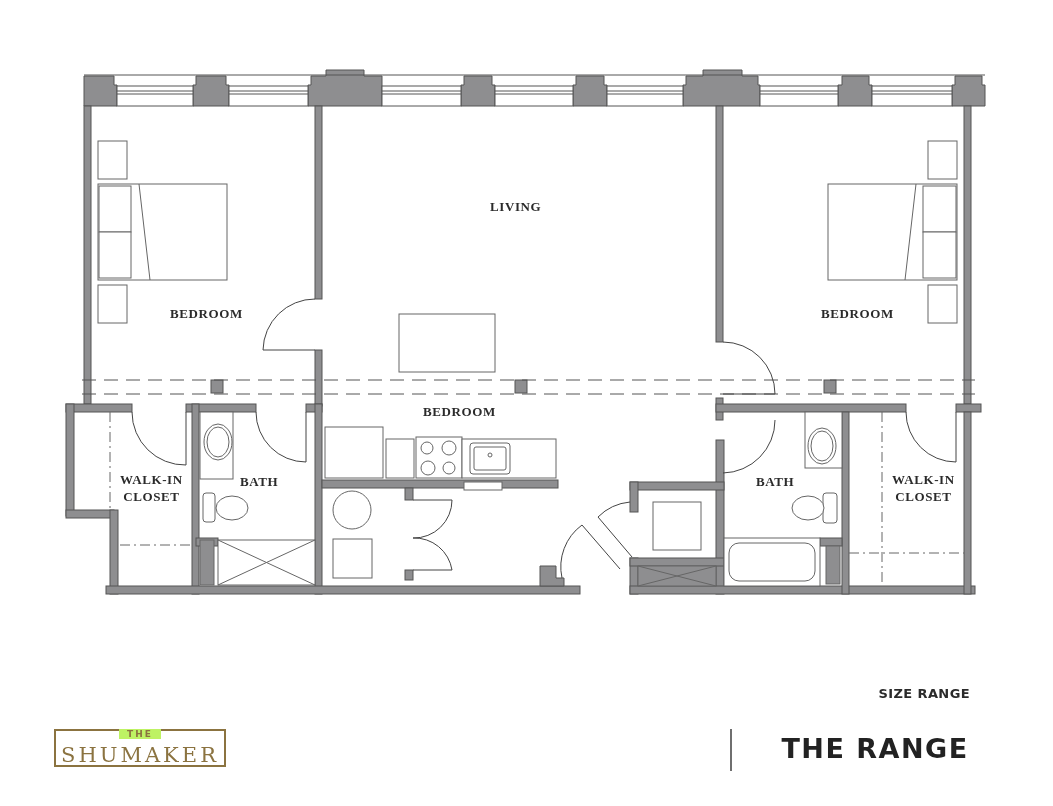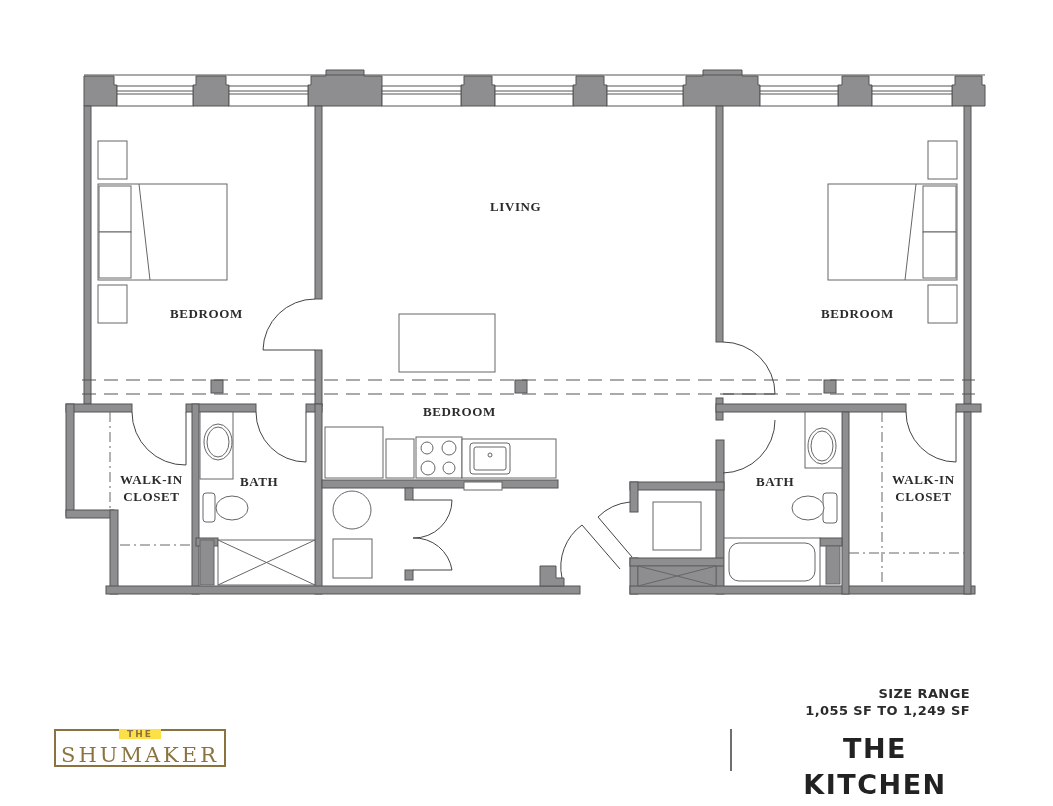--- a/index.html
+++ b/index.html
@@ -2,21 +2,21 @@
 <html><head>
   <meta charset="utf-8">
   <style>
     html, body { margin: 0; padding: 0; background: #ffffff; }
     body { width: 1053px; height: 806px; position: relative; overflow: hidden; font-family: "DejaVu Sans", sans-serif; }
     #plan { position: absolute; left: 0; top: 0; width: 1053px; height: 806px; }
     .room-label { position: absolute; font-family: Liberation Serif, serif; font-weight: bold; font-size: 13px; color: #2b2b2b; letter-spacing: 0.6px; text-align: center; line-height: 17px; white-space: nowrap; }
     .size-block { position: absolute; left: 770px; top: 670px; width: 200px; text-align: right; color: #2b2b2b; font-weight: bold; font-size: 13px; line-height: 17px; letter-spacing: 0.4px; margin-top: 15px; }
     .logo { position: absolute; left: 54px; top: 729px; width: 172px; height: 38px; border: 2px solid #8b7340; box-sizing: border-box; }
     .logo-the { position: absolute; left: 0; right: 0; top: -9px; text-align: center; }
-    .logo-the span { background: #fde047; padding: 0 8px; color: #8b7340; font-size: 9px; letter-spacing: 2px; font-weight: bold; }
+    .logo-the span { background: #bef264; padding: 0 8px; color: #8b7340; font-size: 9px; letter-spacing: 2px; font-weight: bold; }
     .logo-main { position: absolute; left: 0; right: 0; top: 12px; text-align: center; color: #8b7340; font-family: "DejaVu Serif", serif; font-size: 21px; letter-spacing: 3px; line-height: 24px; }
     .divider { position: absolute; left: 730px; top: 729px; width: 2px; height: 42px; background: #6f6f6f; }
     .unit-name { position: absolute; left: 770px; top: 731px; width: 210px; text-align: center; color: #222; font-weight: bold; font-size: 27px; letter-spacing: 1.5px; line-height: 36px; }
   </style>
 </head>
 <body>
 
 <svg id="plan" viewBox="0 0 1053 806" xmlns="http://www.w3.org/2000/svg">
   <g fill="#8e8e90" stroke="#555" stroke-width="1">
 
@@ -201,22 +201,21 @@
   <div>WALK-IN</div>
   <div>CLOSET</div>
 </div>
 <div class="room-label" style="left:892px;top:471px;">
   <div>WALK-IN</div>
   <div>CLOSET</div>
 </div>
 
 <div class="size-block">
   <div>SIZE RANGE</div>
-  <div>1,055 SF TO 1,249 SF</div>
 </div>
 
 <div class="logo">
   <div class="logo-the"><span>THE</span></div>
   <div class="logo-main">SHUMAKER</div>
 </div>
 
 <div class="divider"></div>
-<div class="unit-name">THE KITCHEN</div>
+<div class="unit-name">THE RANGE</div>
 
 </body></html>

